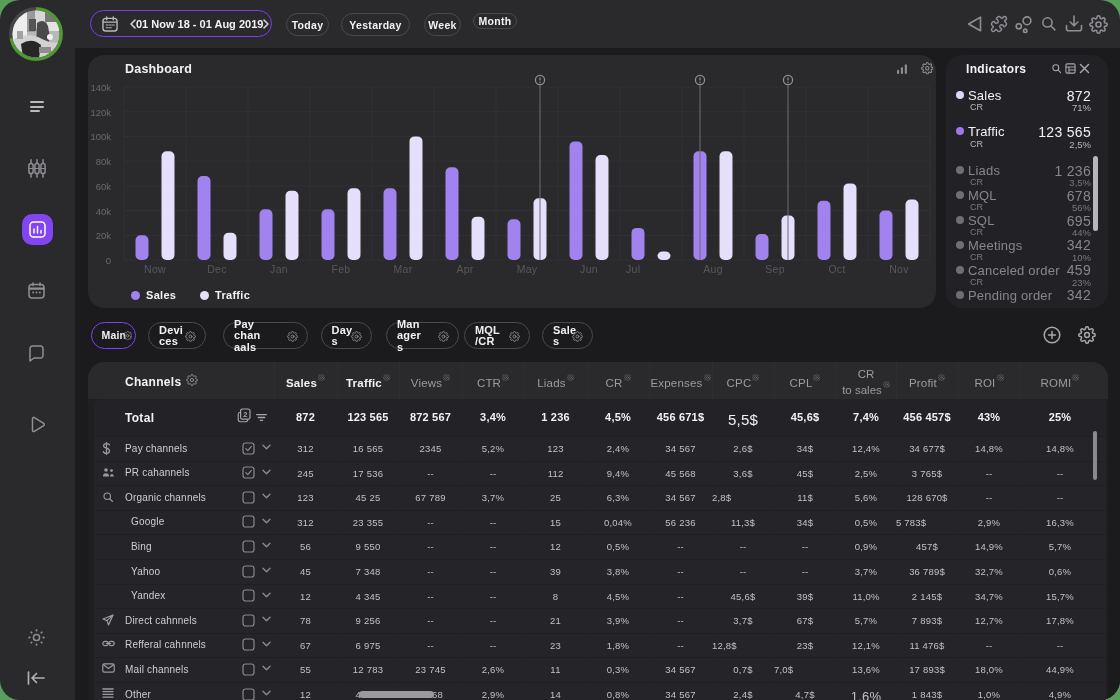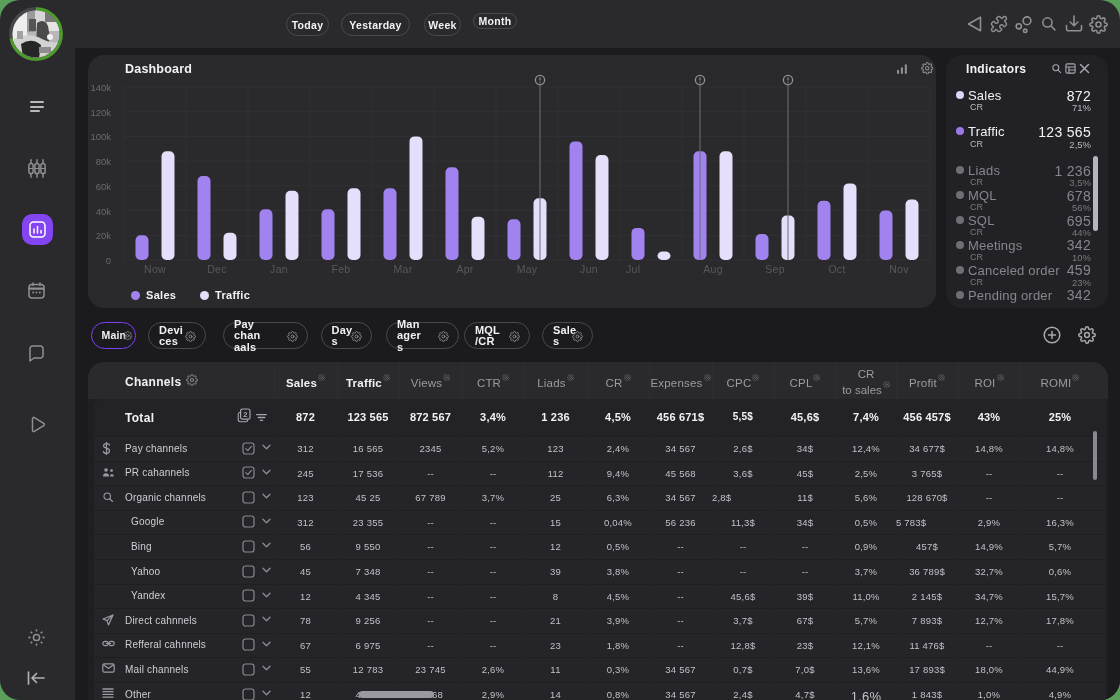--- a/index.html
+++ b/index.html
@@ -96,20 +96,34 @@
       <svg width="17" height="17" viewBox="0 0 17 17" fill="none" stroke="#8f8e94" stroke-width="1.5" stroke-linecap="round">
 <circle cx="8.5" cy="8.5" r="3.1"></circle>
 <path d="M8.5 1.2v.4M8.5 15.4v.4M1.2 8.5h.4M15.4 8.5h.4M3.3 3.3l.3.3M13.4 13.4l.3.3M13.4 3.6l.3-.3M3.3 13.7l.3-.3" stroke-width="1.9"></path>
       </svg>
     </div>
 <div class="abs" style="left:27px;top:671px">
       <svg width="18" height="14" viewBox="0 0 18 14" fill="none" stroke="#b0afb5" stroke-width="1.7" stroke-linecap="round" stroke-linejoin="round">
 <path d="M1.5 1v12M17 7H5M9.5 2.5 5 7l4.5 4.5"></path>
       </svg>
     </div>
+<div class="abs" style="left:90px;top:10px;width:182px;height:27px;border-radius:14px;border:1.6px solid #7b3ff0;display:flex;align-items:center">
+<svg style="margin-left:11px;flex:none" width="16" height="16" viewBox="0 0 17 17" fill="none" stroke="#b9b8bd" stroke-width="1.5" stroke-linecap="round">
+<rect x="1" y="2.5" width="15" height="13.5" rx="3"></rect>
+        <path d="M5 1v3M12 1v3M1.5 6.5h14"></path>
+        <path d="M4.5 9.5h2M7.8 9.5h2M11 9.5h2M4.5 12.5h2M7.8 12.5h2" stroke-width="1.2"></path>
+      </svg>
+<svg style="margin-left:12px;flex:none" width="6" height="10" viewBox="0 0 7 11" fill="none" stroke="#cfced4" stroke-width="1.8" stroke-linecap="round" stroke-linejoin="round">
+        <path d="M5.8 1 1.2 5.5 5.8 10"></path>
+      </svg>
+<div style="flex:1;text-align:center;color:#f2f1f4;font-size:11px;font-weight:bold;letter-spacing:0;white-space:nowrap">01 Now 18 - 01 Aug 2019</div>
+<svg style="margin-right:12px;flex:none" width="6" height="10" viewBox="0 0 7 11" fill="none" stroke="#cfced4" stroke-width="1.8" stroke-linecap="round" stroke-linejoin="round">
+        <path d="M1.2 1 5.8 5.5 1.2 10"></path>
+      </svg>
+</div>
 <div class="pill" style="left:286px;top:13px;width:43px;height:23px;padding:0 2px">Today</div>
 <div class="pill" style="left:341px;top:13px;width:69px;height:23px;padding:0 2px">Yestarday</div>
 <div class="pill" style="left:424px;top:13px;width:37px;height:23px;padding:0 2px">Week</div>
 <div class="pill" style="left:473px;top:13px;width:44px;height:16px;padding:0 2px">Month</div>
 <div class="abs" style="left:966px;top:15px">
       <svg width="17" height="18" viewBox="0 0 17 18" fill="none" stroke="#8f8e94" stroke-width="1.6" stroke-linejoin="round">
         <path d="M14.5 2.2v13.6L2.5 9z"></path>
       </svg>
     </div>
 <div class="abs" style="left:990px;top:15px">
@@ -434,21 +448,21 @@
             <path d="M0.7 0.7h9.6M2.3 3.5h6.4M4.4 6.3h2.2"></path>
           </svg>
         </div>
 <div class="abs" style="left:186px;top:49px;width:63px;text-align:center;color:#f2f1f4;font-size:11px;font-weight:bold;letter-spacing:.2px">872</div>
 <div class="abs" style="left:249px;top:49px;width:62px;text-align:center;color:#f2f1f4;font-size:11px;font-weight:bold;letter-spacing:.2px">123 565</div>
 <div class="abs" style="left:311px;top:49px;width:63px;text-align:center;color:#f2f1f4;font-size:11px;font-weight:bold;letter-spacing:.2px">872 567</div>
 <div class="abs" style="left:374px;top:49px;width:62px;text-align:center;color:#f2f1f4;font-size:11px;font-weight:bold;letter-spacing:.2px">3,4%</div>
 <div class="abs" style="left:436px;top:49px;width:63px;text-align:center;color:#f2f1f4;font-size:11px;font-weight:bold;letter-spacing:.2px">1 236</div>
 <div class="abs" style="left:499px;top:49px;width:62px;text-align:center;color:#f2f1f4;font-size:11px;font-weight:bold;letter-spacing:.2px">4,5%</div>
 <div class="abs" style="left:561px;top:49px;width:63px;text-align:center;color:#f2f1f4;font-size:11px;font-weight:bold;letter-spacing:.2px">456 671$</div>
-<div class="abs" style="left:624px;top:49px;width:62px;text-align:center;color:#f2f1f4;font-size:10px;font-weight:bold;letter-spacing:.2px">5,5$</div>
+<div class="abs" style="left:624px;top:49px;width:62px;text-align:center;color:#f2f1f4;font-size:15px;font-weight:normal;letter-spacing:.2px">5,5$</div>
 <div class="abs" style="left:686px;top:49px;width:62px;text-align:center;color:#f2f1f4;font-size:11px;font-weight:bold;letter-spacing:.2px">45,6$</div>
 <div class="abs" style="left:748px;top:49px;width:60px;text-align:center;color:#f2f1f4;font-size:11px;font-weight:bold;letter-spacing:.2px">7,4%</div>
 <div class="abs" style="left:808px;top:49px;width:62px;text-align:center;color:#f2f1f4;font-size:11px;font-weight:bold;letter-spacing:.2px">456 457$</div>
 <div class="abs" style="left:870px;top:49px;width:62px;text-align:center;color:#f2f1f4;font-size:11px;font-weight:bold;letter-spacing:.2px">43%</div>
 <div class="abs" style="left:932px;top:49px;width:80px;text-align:center;color:#f2f1f4;font-size:11px;font-weight:bold;letter-spacing:.2px">25%</div>
 <div class="abs" style="left:6px;top:75.0px;width:1012px;height:23.6px;background:#252428"></div>
 <div class="abs" style="left:14px;top:80.0px">
           <svg width="9" height="13" viewBox="0 0 9 13" fill="none" stroke="#9b9aa0" stroke-width="1.2" stroke-linecap="round">
             <path d="M7.5 3.2Q7.2 1.7 4.5 1.7 Q1.6 1.7 1.6 3.8 Q1.6 5.6 4.5 6.2 Q7.5 6.8 7.5 8.9 Q7.5 11.3 4.5 11.3 Q1.7 11.3 1.3 9.5M4.5 0v13"></path>
           </svg>
@@ -692,21 +706,21 @@
             <path d="M1 1.2 4.5 4.8 8 1.2"></path>
           </svg>
         </div>
 <div class="abs" style="left:186px;top:277.8px;width:63px;text-align:center;color:#c2c1c7;font-size:9.5px;letter-spacing:.2px">67</div>
 <div class="abs" style="left:249px;top:277.8px;width:62px;text-align:center;color:#c2c1c7;font-size:9.5px;letter-spacing:.2px">6 975</div>
 <div class="abs" style="left:311px;top:277.8px;width:63px;text-align:center;color:#c2c1c7;font-size:9.5px;letter-spacing:.2px">--</div>
 <div class="abs" style="left:374px;top:277.8px;width:62px;text-align:center;color:#c2c1c7;font-size:9.5px;letter-spacing:.2px">--</div>
 <div class="abs" style="left:436px;top:277.8px;width:63px;text-align:center;color:#c2c1c7;font-size:9.5px;letter-spacing:.2px">23</div>
 <div class="abs" style="left:499px;top:277.8px;width:62px;text-align:center;color:#c2c1c7;font-size:9.5px;letter-spacing:.2px">1,8%</div>
 <div class="abs" style="left:561px;top:277.8px;width:63px;text-align:center;color:#c2c1c7;font-size:9.5px;letter-spacing:.2px">--</div>
-<div class="abs" style="left:624px;top:277.8px;width:62px;text-align:center;color:#c2c1c7;font-size:9.5px;letter-spacing:.2px">12,8$</div>
+<div class="abs" style="left:624px;top:277.8px;width:62px;color:#c2c1c7;font-size:9.5px;letter-spacing:.2px">12,8$</div>
 <div class="abs" style="left:686px;top:277.8px;width:62px;text-align:center;color:#c2c1c7;font-size:9.5px;letter-spacing:.2px">23$</div>
 <div class="abs" style="left:748px;top:277.8px;width:60px;text-align:center;color:#c2c1c7;font-size:9.5px;letter-spacing:.2px">12,1%</div>
 <div class="abs" style="left:808px;top:277.8px;width:62px;text-align:center;color:#c2c1c7;font-size:9.5px;letter-spacing:.2px">11 476$</div>
 <div class="abs" style="left:870px;top:277.8px;width:62px;text-align:center;color:#c2c1c7;font-size:9.5px;letter-spacing:.2px">--</div>
 <div class="abs" style="left:932px;top:277.8px;width:80px;text-align:center;color:#c2c1c7;font-size:9.5px;letter-spacing:.2px">--</div>
 <div class="abs" style="left:6px;top:296.4px;width:1012px;height:23.6px;background:#252428"></div>
 <div class="abs" style="left:14px;top:301.4px">
           <svg width="13" height="10" viewBox="0 0 13 10" fill="none" stroke="#9b9aa0" stroke-width="1.2" stroke-linejoin="round">
             <rect x="0.8" y="0.8" width="11.4" height="8.4" rx="1.6"></rect>
             <path d="M1.2 1.6 6.5 5.6 11.8 1.6"></path>
@@ -724,21 +738,21 @@
           </svg>
         </div>
 <div class="abs" style="left:186px;top:302.4px;width:63px;text-align:center;color:#c2c1c7;font-size:9.5px;letter-spacing:.2px">55</div>
 <div class="abs" style="left:249px;top:302.4px;width:62px;text-align:center;color:#c2c1c7;font-size:9.5px;letter-spacing:.2px">12 783</div>
 <div class="abs" style="left:311px;top:302.4px;width:63px;text-align:center;color:#c2c1c7;font-size:9.5px;letter-spacing:.2px">23 745</div>
 <div class="abs" style="left:374px;top:302.4px;width:62px;text-align:center;color:#c2c1c7;font-size:9.5px;letter-spacing:.2px">2,6%</div>
 <div class="abs" style="left:436px;top:302.4px;width:63px;text-align:center;color:#c2c1c7;font-size:9.5px;letter-spacing:.2px">11</div>
 <div class="abs" style="left:499px;top:302.4px;width:62px;text-align:center;color:#c2c1c7;font-size:9.5px;letter-spacing:.2px">0,3%</div>
 <div class="abs" style="left:561px;top:302.4px;width:63px;text-align:center;color:#c2c1c7;font-size:9.5px;letter-spacing:.2px">34 567</div>
 <div class="abs" style="left:624px;top:302.4px;width:62px;text-align:center;color:#c2c1c7;font-size:9.5px;letter-spacing:.2px">0,7$</div>
-<div class="abs" style="left:686px;top:302.4px;width:62px;text-align:center;color:#c2c1c7;font-size:9.5px;letter-spacing:.2px">7,0$</div>
+<div class="abs" style="left:686px;top:302.4px;width:62px;text-align:left;color:#c2c1c7;font-size:9.5px;letter-spacing:.2px">7,0$</div>
 <div class="abs" style="left:748px;top:302.4px;width:60px;text-align:center;color:#c2c1c7;font-size:9.5px;letter-spacing:.2px">13,6%</div>
 <div class="abs" style="left:808px;top:302.4px;width:62px;text-align:center;color:#c2c1c7;font-size:9.5px;letter-spacing:.2px">17 893$</div>
 <div class="abs" style="left:870px;top:302.4px;width:62px;text-align:center;color:#c2c1c7;font-size:9.5px;letter-spacing:.2px">18,0%</div>
 <div class="abs" style="left:932px;top:302.4px;width:80px;text-align:center;color:#c2c1c7;font-size:9.5px;letter-spacing:.2px">44,9%</div>
 <div class="abs" style="left:6px;top:321.0px;width:1012px;height:23.6px;background:#252428"></div>
 <div class="abs" style="left:14px;top:326.0px">
           <svg width="12" height="10" viewBox="0 0 12 10" stroke="#9b9aa0" stroke-width="1.3">
             <path d="M0.5 1h11M0.5 3.7h11M0.5 6.4h11M0.5 9.1h11"></path>
           </svg>
         </div>

